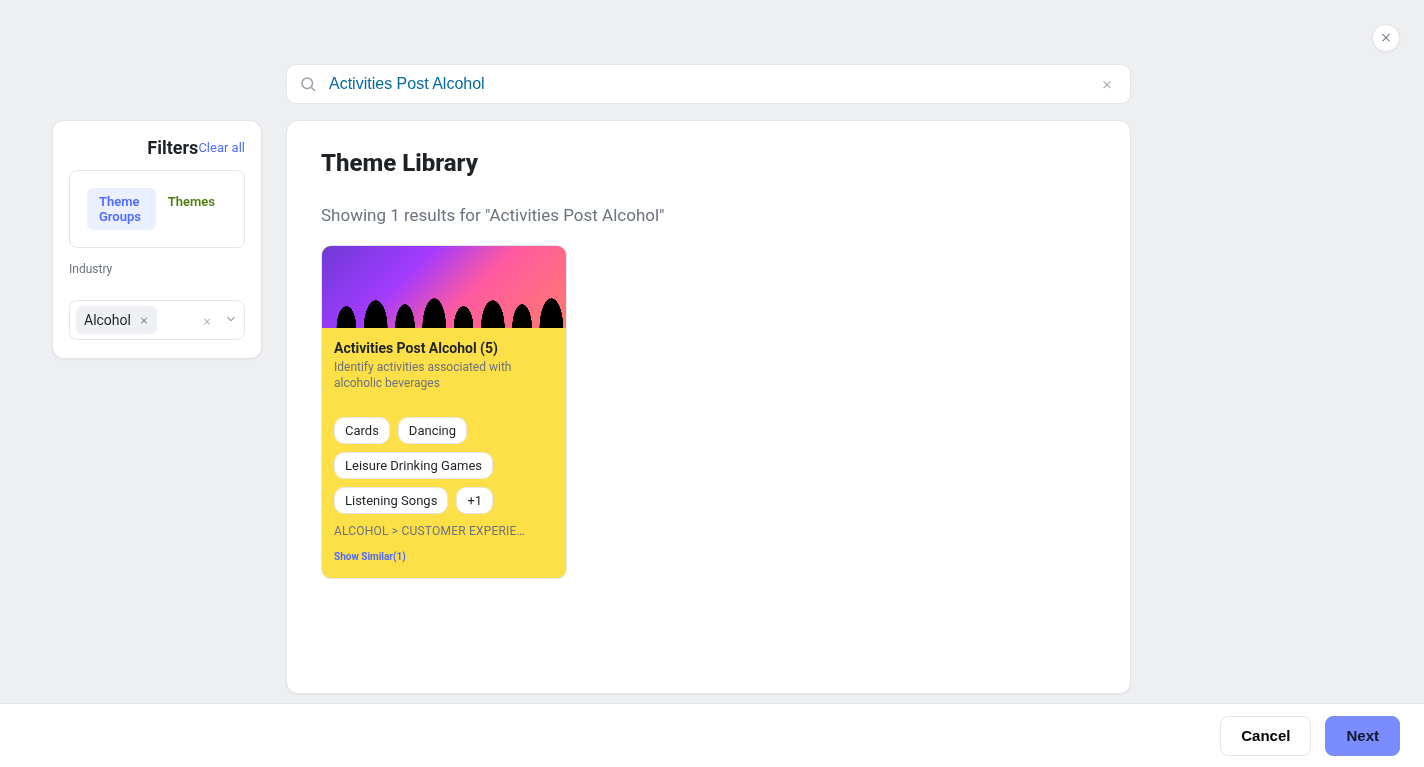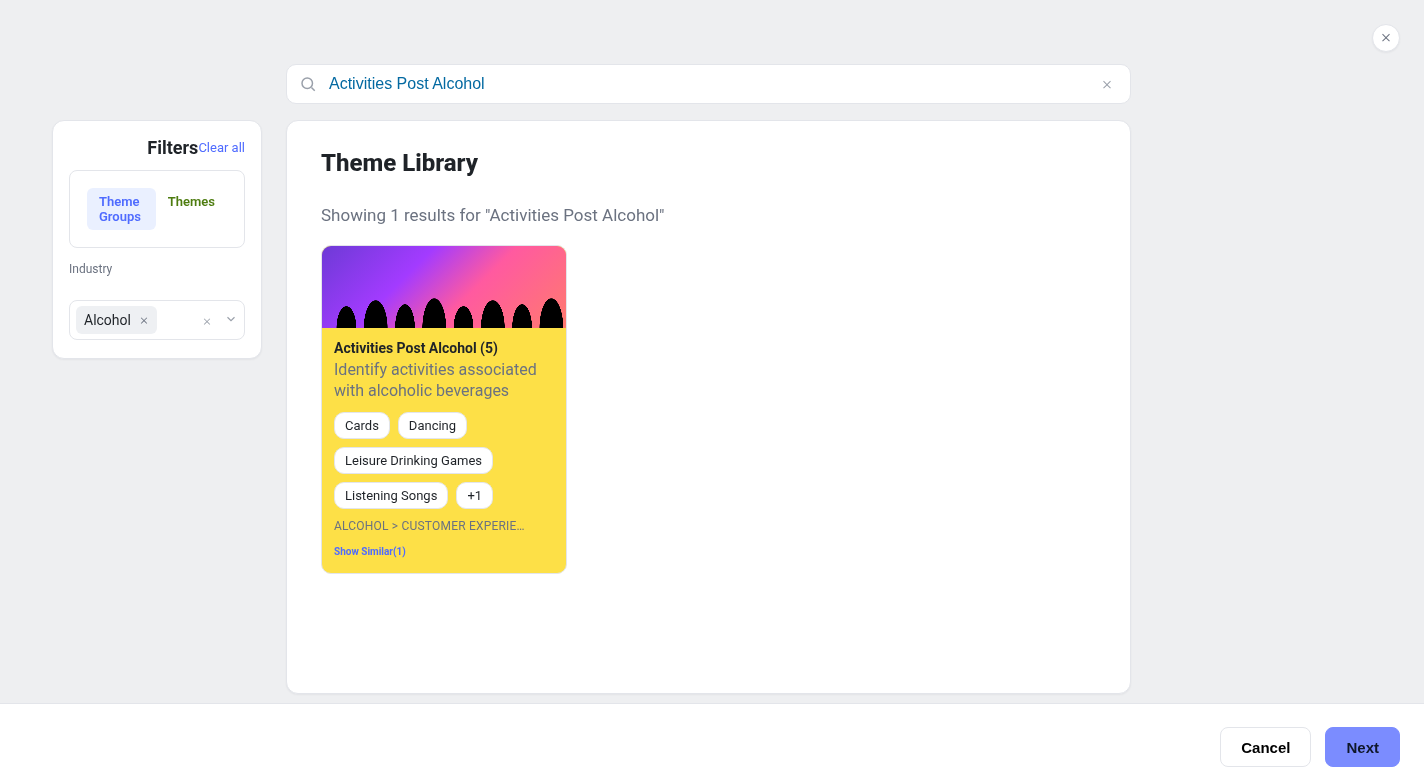--- a/index.html
+++ b/index.html
@@ -106,21 +106,21 @@
       radial-gradient(10px 24px at 34% 100%, #000 98%, transparent 100%),
       radial-gradient(12px 30px at 46% 100%, #000 98%, transparent 100%),
       radial-gradient(10px 22px at 58% 100%, #000 98%, transparent 100%),
       radial-gradient(12px 28px at 70% 100%, #000 98%, transparent 100%),
       radial-gradient(10px 24px at 82% 100%, #000 98%, transparent 100%),
       radial-gradient(12px 30px at 94% 100%, #000 98%, transparent 100%);
     filter:blur(.3px)
   }
   .card .body{padding:12px 12px 14px}
   .card .title{font-size:14px;font-weight:700;margin:0 0 4px}
-  .card .desc{font-size:16px;color:var(--muted);line-height:1.3;margin:0 0 10px}
+  .card .desc{font-size:12px;color:var(--muted);line-height:1.3;margin:0 0 26px}
   .tags{display:flex;flex-wrap:wrap;gap:8px;margin-bottom:10px}
   .tag{border:1px solid var(--border);border-radius:10px;padding:5px 10px;font-size:13px;background:#fff}
   .breadcrumb{font-size:12px;color:var(--muted);letter-spacing:.2px;margin-bottom:7px;white-space:nowrap;overflow:hidden;text-overflow:ellipsis}
   .show-similar{font-size:10px;font-weight:700;color:var(--link);cursor:pointer}
 
   
   .summary{
     position:absolute;top:120px;left:1156px;width:216px;background:#fff;border:1px solid var(--border);
     border-radius:12px;padding:16px 18px 22px;box-shadow:var(--shadow)
   }
@@ -128,21 +128,21 @@
   .summary-icon-wrap{display:flex;justify-content:center;margin:8px 0 12px}
   .summary-icon{
     width:64px;height:64px;border-radius:50%;background:#f3f4f6;display:flex;align-items:center;justify-content:center
   }
   .summary-icon svg{width:28px;height:28px;fill:#1f2328}
   .summary-hint{font-size:13px;font-weight:600;color:#2b2f36;text-align:center}
 
   
   .footer{
     position:absolute;left:0;right:0;bottom:0;height:64px;background:#fff;border-top:1px solid var(--border);
-    display:flex;align-items:flex-end;justify-content:flex-end;gap:14px;padding:0 24px
+    display:flex;align-items:center;justify-content:flex-end;gap:14px;padding:0 24px
   }
   .btn{height:40px;border-radius:8px;font-size:15px;font-weight:600;cursor:pointer;padding:0 20px;border:1px solid var(--border);background:#fff}
   .btn-primary{background:var(--primary);border-color:var(--primary);color:#0f172a}
 
   .x-svg{width:10px;height:10px}
 </style>
 </head>
 <body>
 
 <div class="page">

